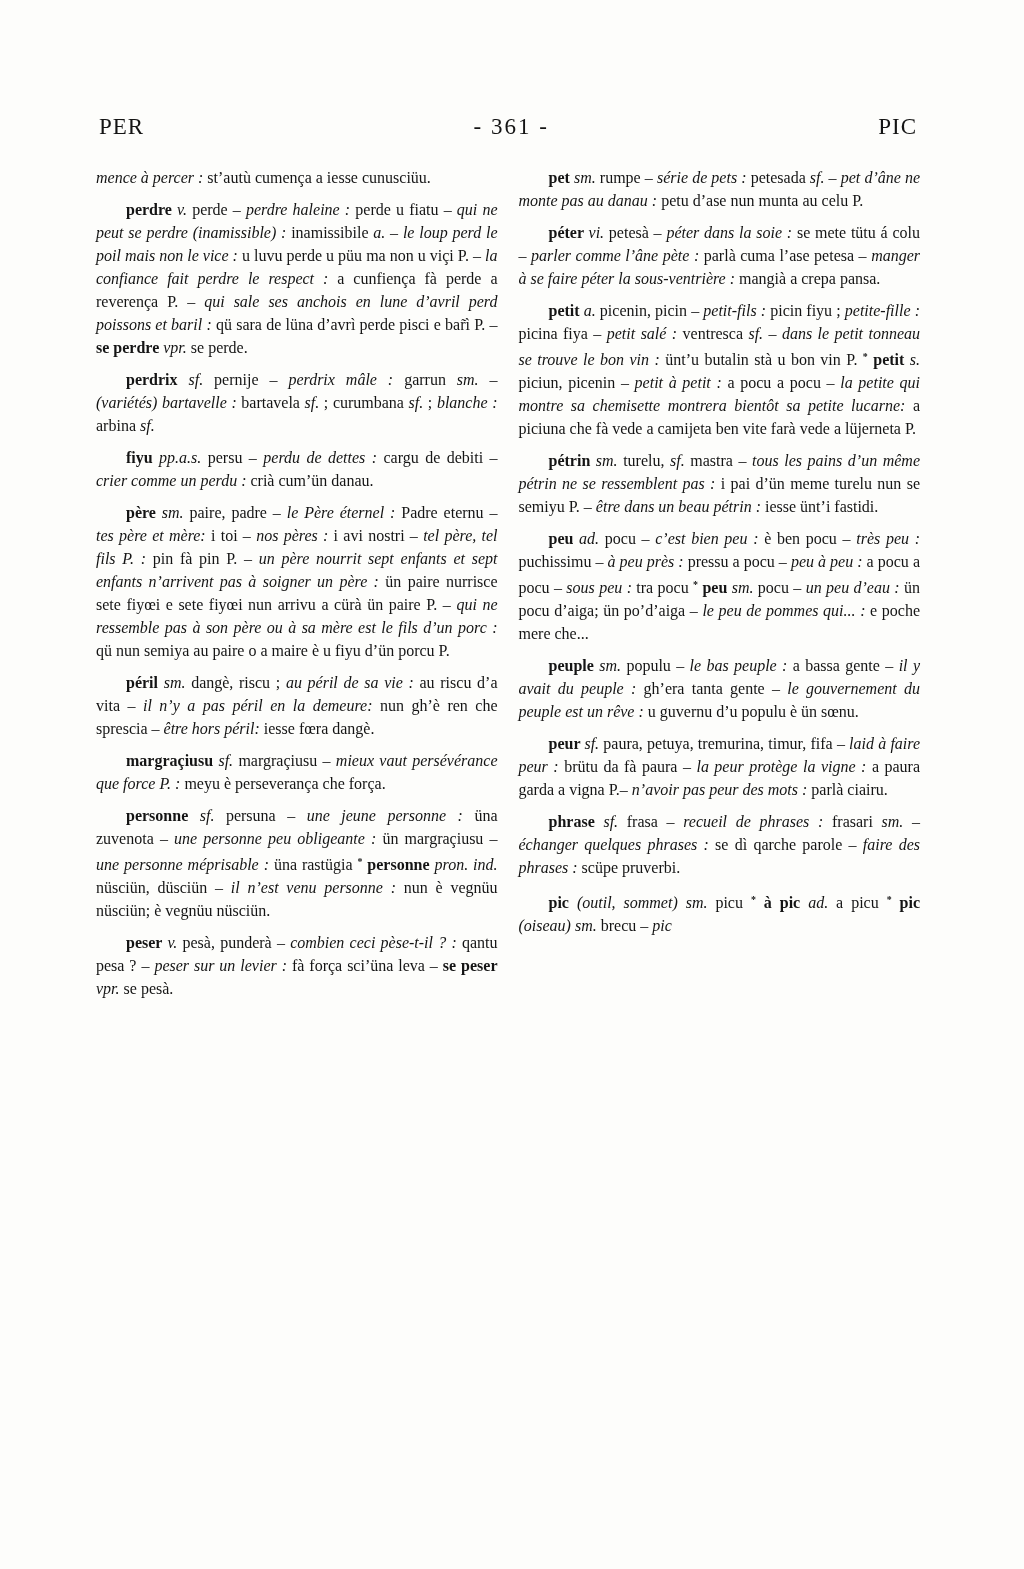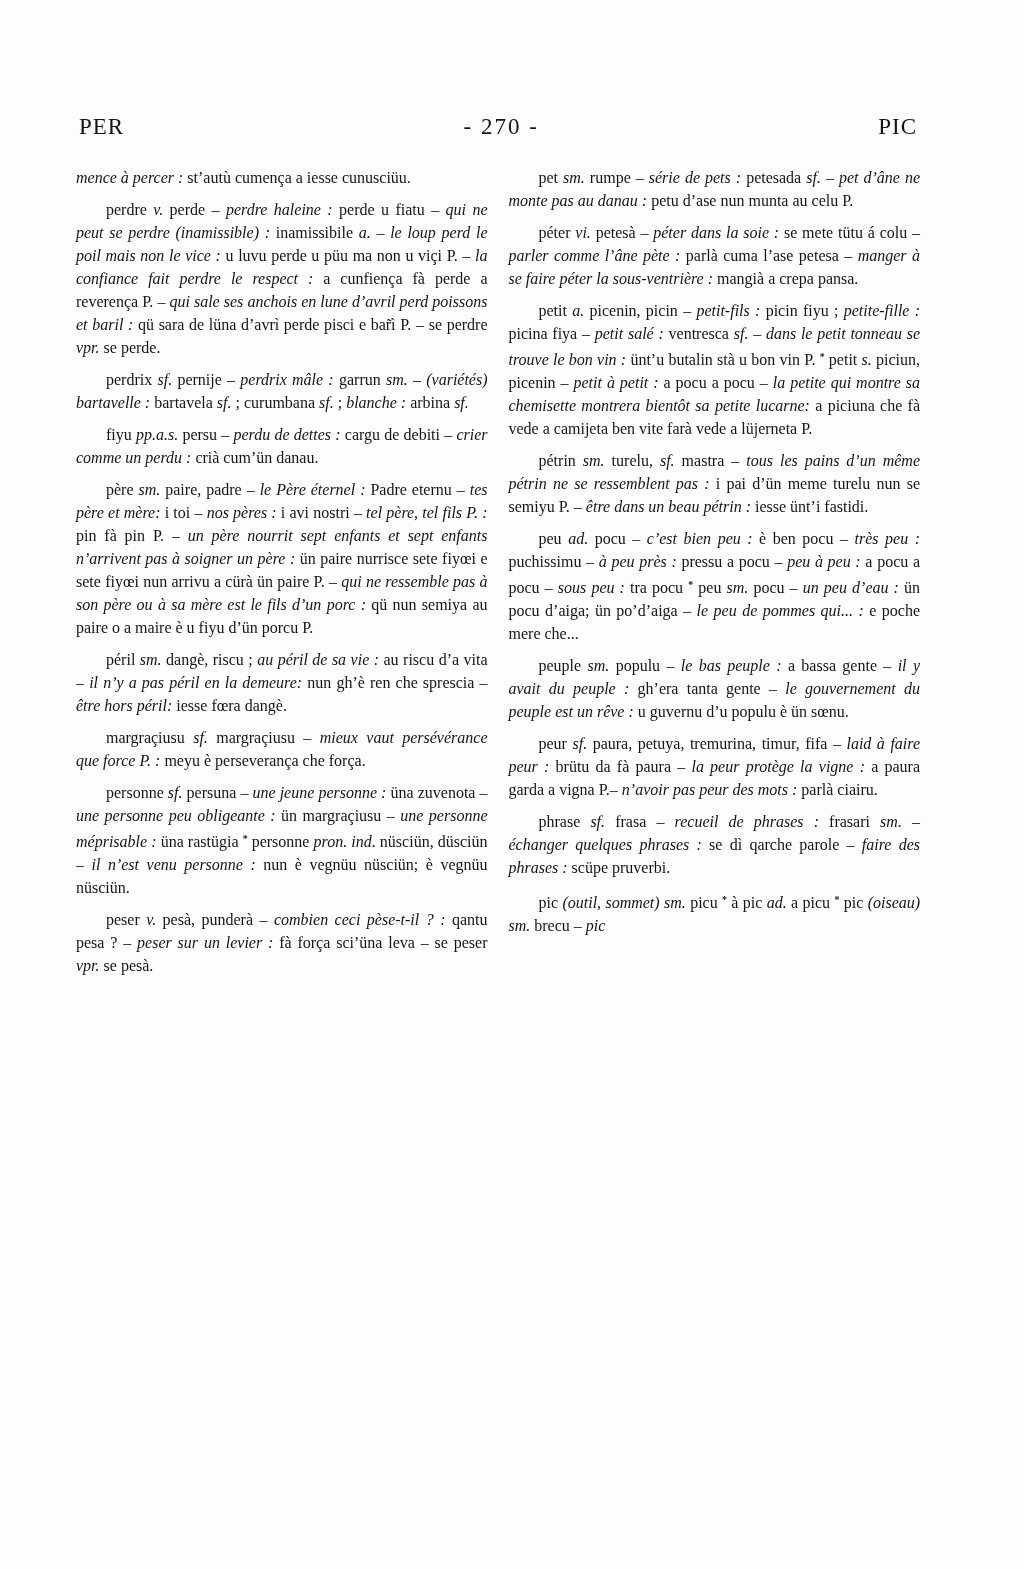--- a/index.html
+++ b/index.html
@@ -1,46 +1,46 @@
 <!DOCTYPE html>
 <html><head>
 <meta charset="utf-8">
 <style>
   html,body{margin:0;padding:0;background:#ffffff;}
   .page{
     box-sizing:border-box;
     width:1024px;height:1569px;
     background:#fdfdfb;
-    padding:114px 104px 0 76px;
+    padding:114px 104px 0 96px;
     font-family:"Liberation Serif","DejaVu Serif",serif;
     color:#141414;
     overflow:hidden;
   }
   .header{
     display:flex;justify-content:space-between;align-items:baseline;
     font-size:23px;letter-spacing:1px;padding:0 3px;
   }
   .header .pageno{letter-spacing:2px;}
   .columns{display:flex;gap:21px;margin-top:26px;}
   .col{flex:1;min-width:0;text-align:justify;font-size:16px;line-height:23px;}
   .col p{margin:0 0 9px 0;}
   p.cont{text-indent:0;}
   p.entry{text-indent:30px;}
-  .seg-b{font-weight:400;}
+  .seg-b{font-weight:700;}
   .seg-i{font-style:italic;}
   .seg-r{font-style:normal;font-weight:400;}
   .seg-s{font-size:0.62em;vertical-align:0.5em;font-weight:700;}
 </style>
 </head>
 <body>
 
 <div class="page">
   <div class="header">
     <span>PER</span>
-    <span class="pageno">- 270 -</span>
+    <span class="pageno">- 361 -</span>
     <span>PIC</span>
   </div>
 
   <div class="columns">
     <div class="col">
       <p class="cont"><span class="seg-i">mence à percer : </span><span class="seg-r">st’autù cumença a iesse cunusciüu.</span></p>
       <p class="entry"><span class="seg-b">perdre </span><span class="seg-i">v. </span><span class="seg-r">perde – </span><span class="seg-i">perdre haleine : </span><span class="seg-r">perde u fiatu – </span><span class="seg-i">qui ne peut se perdre (inamissible) : </span><span class="seg-r">inamissibile </span><span class="seg-i">a.</span><span class="seg-r"> – </span><span class="seg-i">le loup perd le poil mais non le vice : </span><span class="seg-r">u luvu perde u püu ma non u viçi P. – </span><span class="seg-i">la confiance fait perdre le respect : </span><span class="seg-r">a cunfiença fà perde a reverença P. – </span><span class="seg-i">qui sale ses anchois en lune d’avril perd poissons et baril : </span><span class="seg-r">qü sara de lüna d’avrì perde pisci e bar̃ì P. – </span><span class="seg-b">se perdre </span><span class="seg-i">vpr. </span><span class="seg-r">se perde.</span></p>
       <p class="entry"><span class="seg-b">perdrix </span><span class="seg-i">sf. </span><span class="seg-r">pernije – </span><span class="seg-i">perdrix mâle : </span><span class="seg-r">garrun </span><span class="seg-i">sm.</span><span class="seg-r"> – </span><span class="seg-i">(variétés) bartavelle : </span><span class="seg-r">bartavela </span><span class="seg-i">sf.</span><span class="seg-r"> ; curumbana </span><span class="seg-i">sf.</span><span class="seg-r"> ; </span><span class="seg-i">blanche : </span><span class="seg-r">arbina </span><span class="seg-i">sf.</span></p>
       <p class="entry"><span class="seg-b">fiyu </span><span class="seg-i">pp.a.s. </span><span class="seg-r">persu – </span><span class="seg-i">perdu de dettes : </span><span class="seg-r">cargu de debiti – </span><span class="seg-i">crier comme un perdu : </span><span class="seg-r">crià cum’ün danau.</span></p>
       <p class="entry"><span class="seg-b">père </span><span class="seg-i">sm. </span><span class="seg-r">paire, padre – </span><span class="seg-i">le Père éternel : </span><span class="seg-r">Padre eternu – </span><span class="seg-i">tes père et mère: </span><span class="seg-r">i toi – </span><span class="seg-i">nos pères : </span><span class="seg-r">i avi nostri – </span><span class="seg-i">tel père, tel fils P. : </span><span class="seg-r">pin fà pin P. – </span><span class="seg-i">un père nourrit sept enfants et sept enfants n’arrivent pas à soigner un père : </span><span class="seg-r">ün paire nurrisce sete fiyœi e sete fiyœi nun arrivu a cürà ün paire P. – </span><span class="seg-i">qui ne ressemble pas à son père ou à sa mère est le fils d’un porc : </span><span class="seg-r">qü nun semiya au paire o a maire è u fiyu d’ün porcu P.</span></p>

